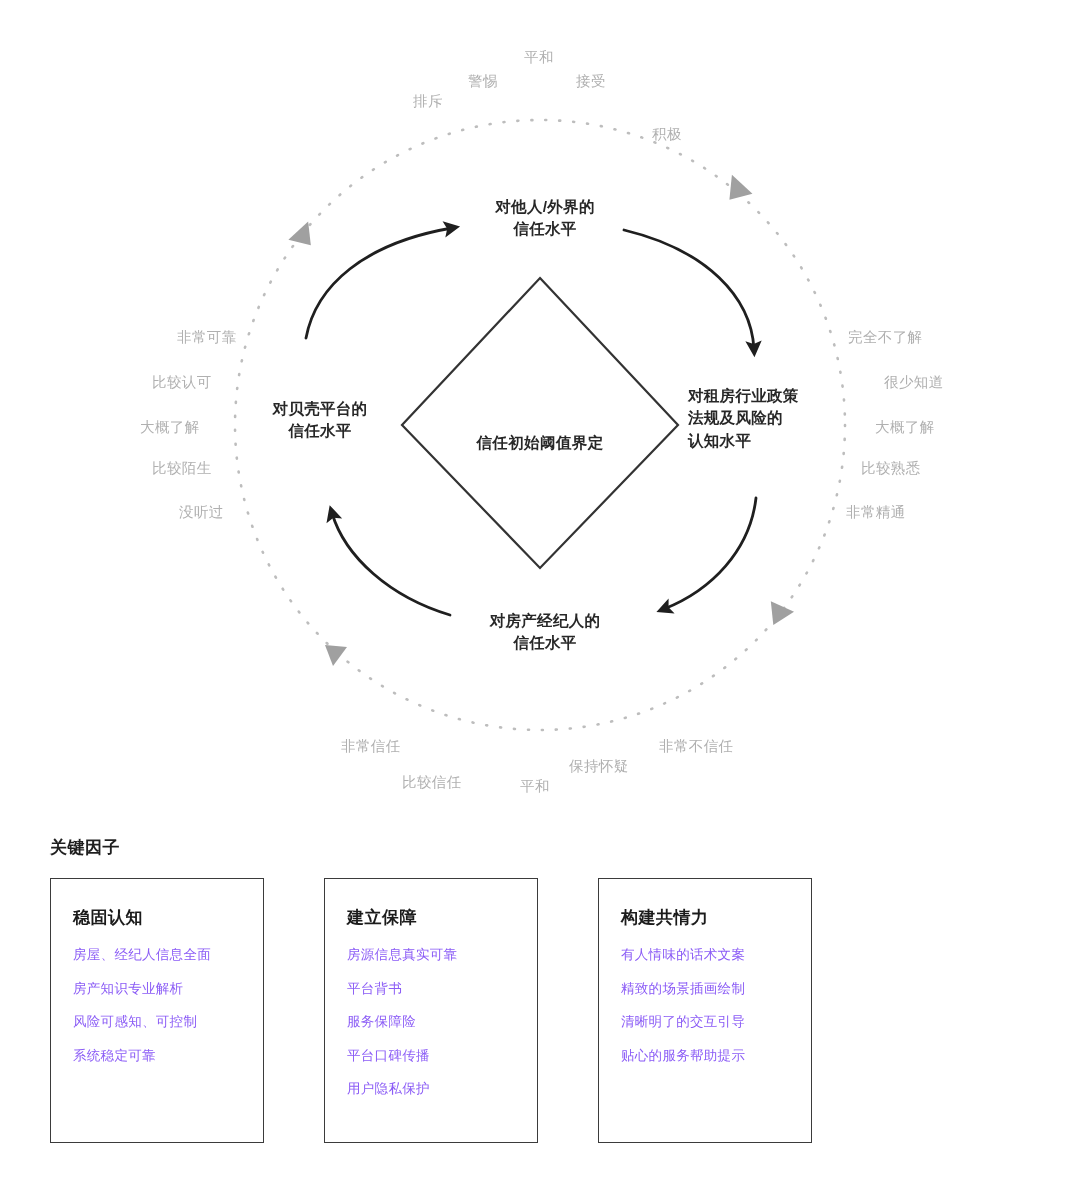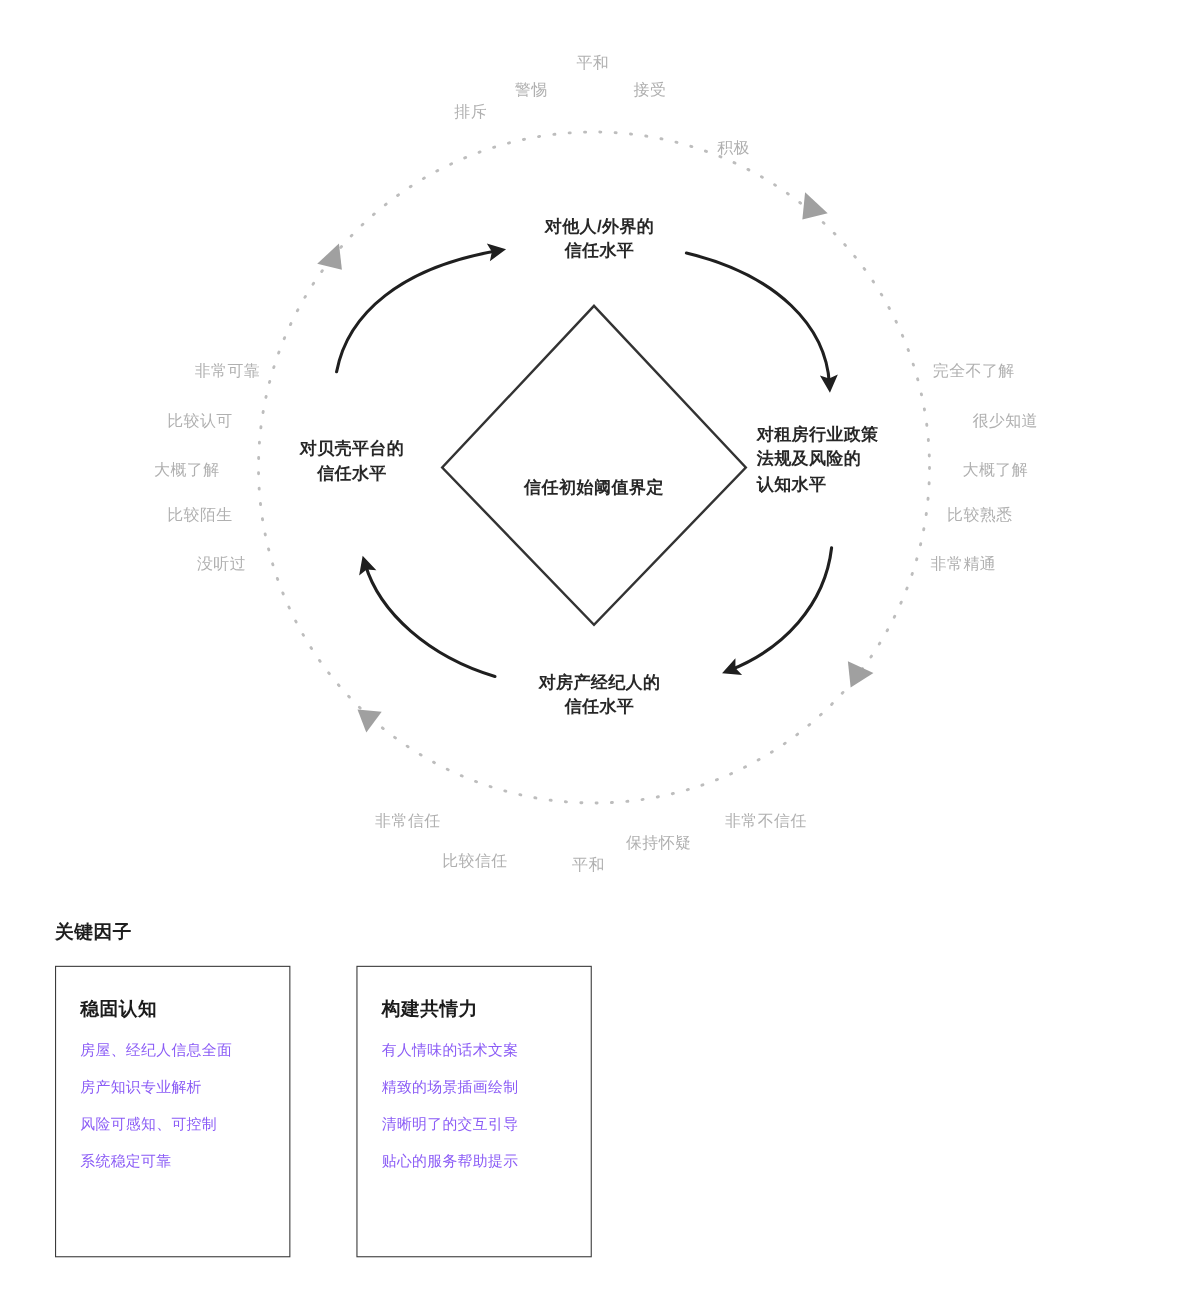--- a/index.html
+++ b/index.html
@@ -191,20 +191,28 @@
   <div id="cards-row">
 
     <div class="factor-card">
       <div class="card-title">稳固认知</div>
       <div class="card-item">房屋、经纪人信息全面</div>
       <div class="card-item">房产知识专业解析</div>
       <div class="card-item">风险可感知、可控制</div>
       <div class="card-item">系统稳定可靠</div>
     </div>
 
+    <div class="factor-card">
+      <div class="card-title">建立保障</div>
+      <div class="card-item">房源信息真实可靠</div>
+      <div class="card-item">平台背书</div>
+      <div class="card-item">服务保障险</div>
+      <div class="card-item">平台口碑传播</div>
+      <div class="card-item">用户隐私保护</div>
+    </div>
 
 
     <div class="factor-card">
       <div class="card-title">构建共情力</div>
       <div class="card-item">有人情味的话术文案</div>
       <div class="card-item">精致的场景插画绘制</div>
       <div class="card-item">清晰明了的交互引导</div>
       <div class="card-item">贴心的服务帮助提示</div>
     </div>
 

